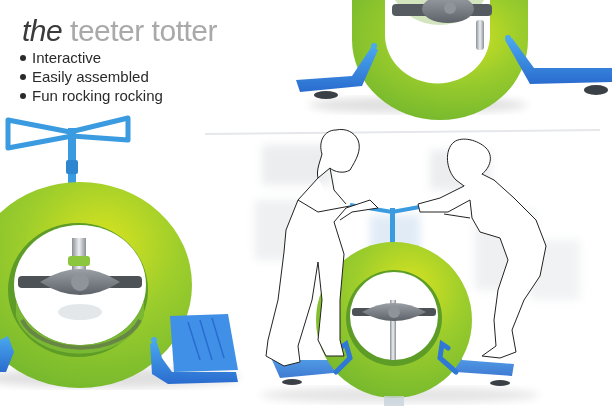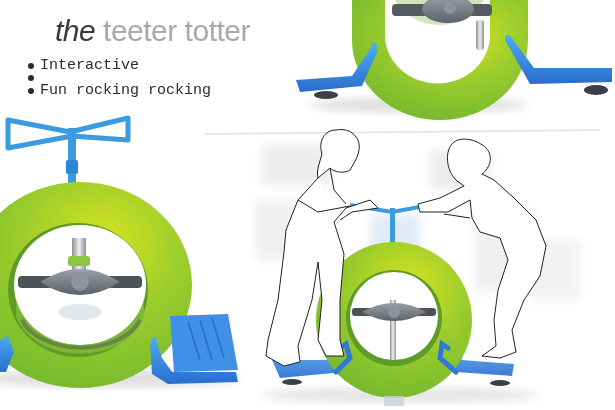--- a/index.html
+++ b/index.html
@@ -1,21 +1,21 @@
 <!DOCTYPE html>
 <html><head>
 <meta charset="utf-8">
 <style>
   html, body { margin: 0; padding: 0; }
   body { width: 615px; height: 410px; background: #ffffff; overflow: hidden; position: relative; font-family: "Liberation Sans", sans-serif; }
   .canvas { position: absolute; left: 0; top: 0; width: 615px; height: 410px; }
-  .title { position: absolute; left: 22px; top: 14px; font-size: 30px; line-height: 34px; letter-spacing: -0.5px; white-space: nowrap; margin-left: 33px; }
+  .title { position: absolute; left: 22px; top: 14px; font-size: 30px; line-height: 34px; letter-spacing: -0.5px; white-space: nowrap; }
   .title .the { font-style: italic; color: #3a3a3a; }
   .title .name { color: #a9a9a9; }
-  .features { position: absolute; left: 20px; top: 48px; margin: 8px; padding: 0; list-style: none; font-family: Liberation Mono, monospace; }
+  .features { position: absolute; left: 20px; top: 48px; margin: 0; padding: 0; list-style: none; }
   .features li { font-size: 15px; line-height: 19px; color: #2a2a2a; display: flex; align-items: center; }
   .features li .dot { width: 6px; height: 6px; border-radius: 50%; background: #2a2a2a; margin-right: 6px; display: inline-block; }
   svg { position: absolute; left: 0; top: 0; }
 </style>
 </head>
 <body>
 
 <div class="canvas">
 
   <svg width="615" height="410" viewBox="0 0 615 410">
@@ -149,19 +149,20 @@
     <span class="name">teeter totter</span>
   </div>
 
   <ul class="features">
     <li>
         <span class="dot"></span>
         <span>Interactive</span>
       </li>
     <li>
         <span class="dot"></span>
+        <span>Easily assembled</span>
       </li>
     <li>
         <span class="dot"></span>
         <span>Fun rocking rocking</span>
       </li>
   </ul>
 </div>
 
 </body></html>

